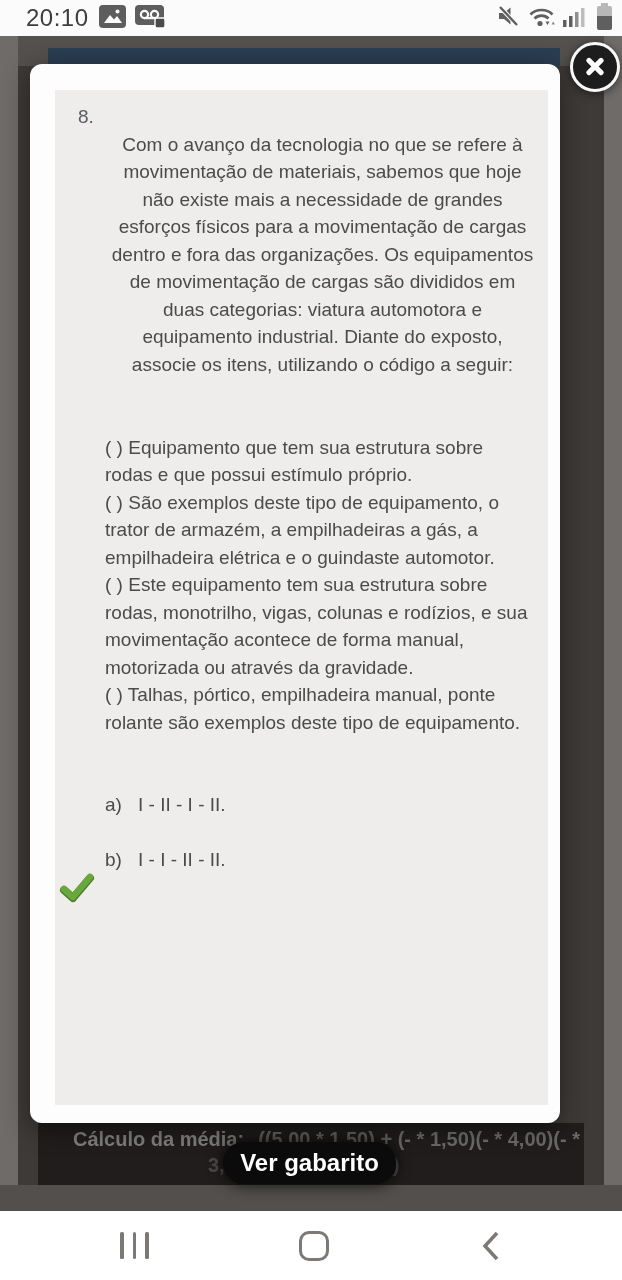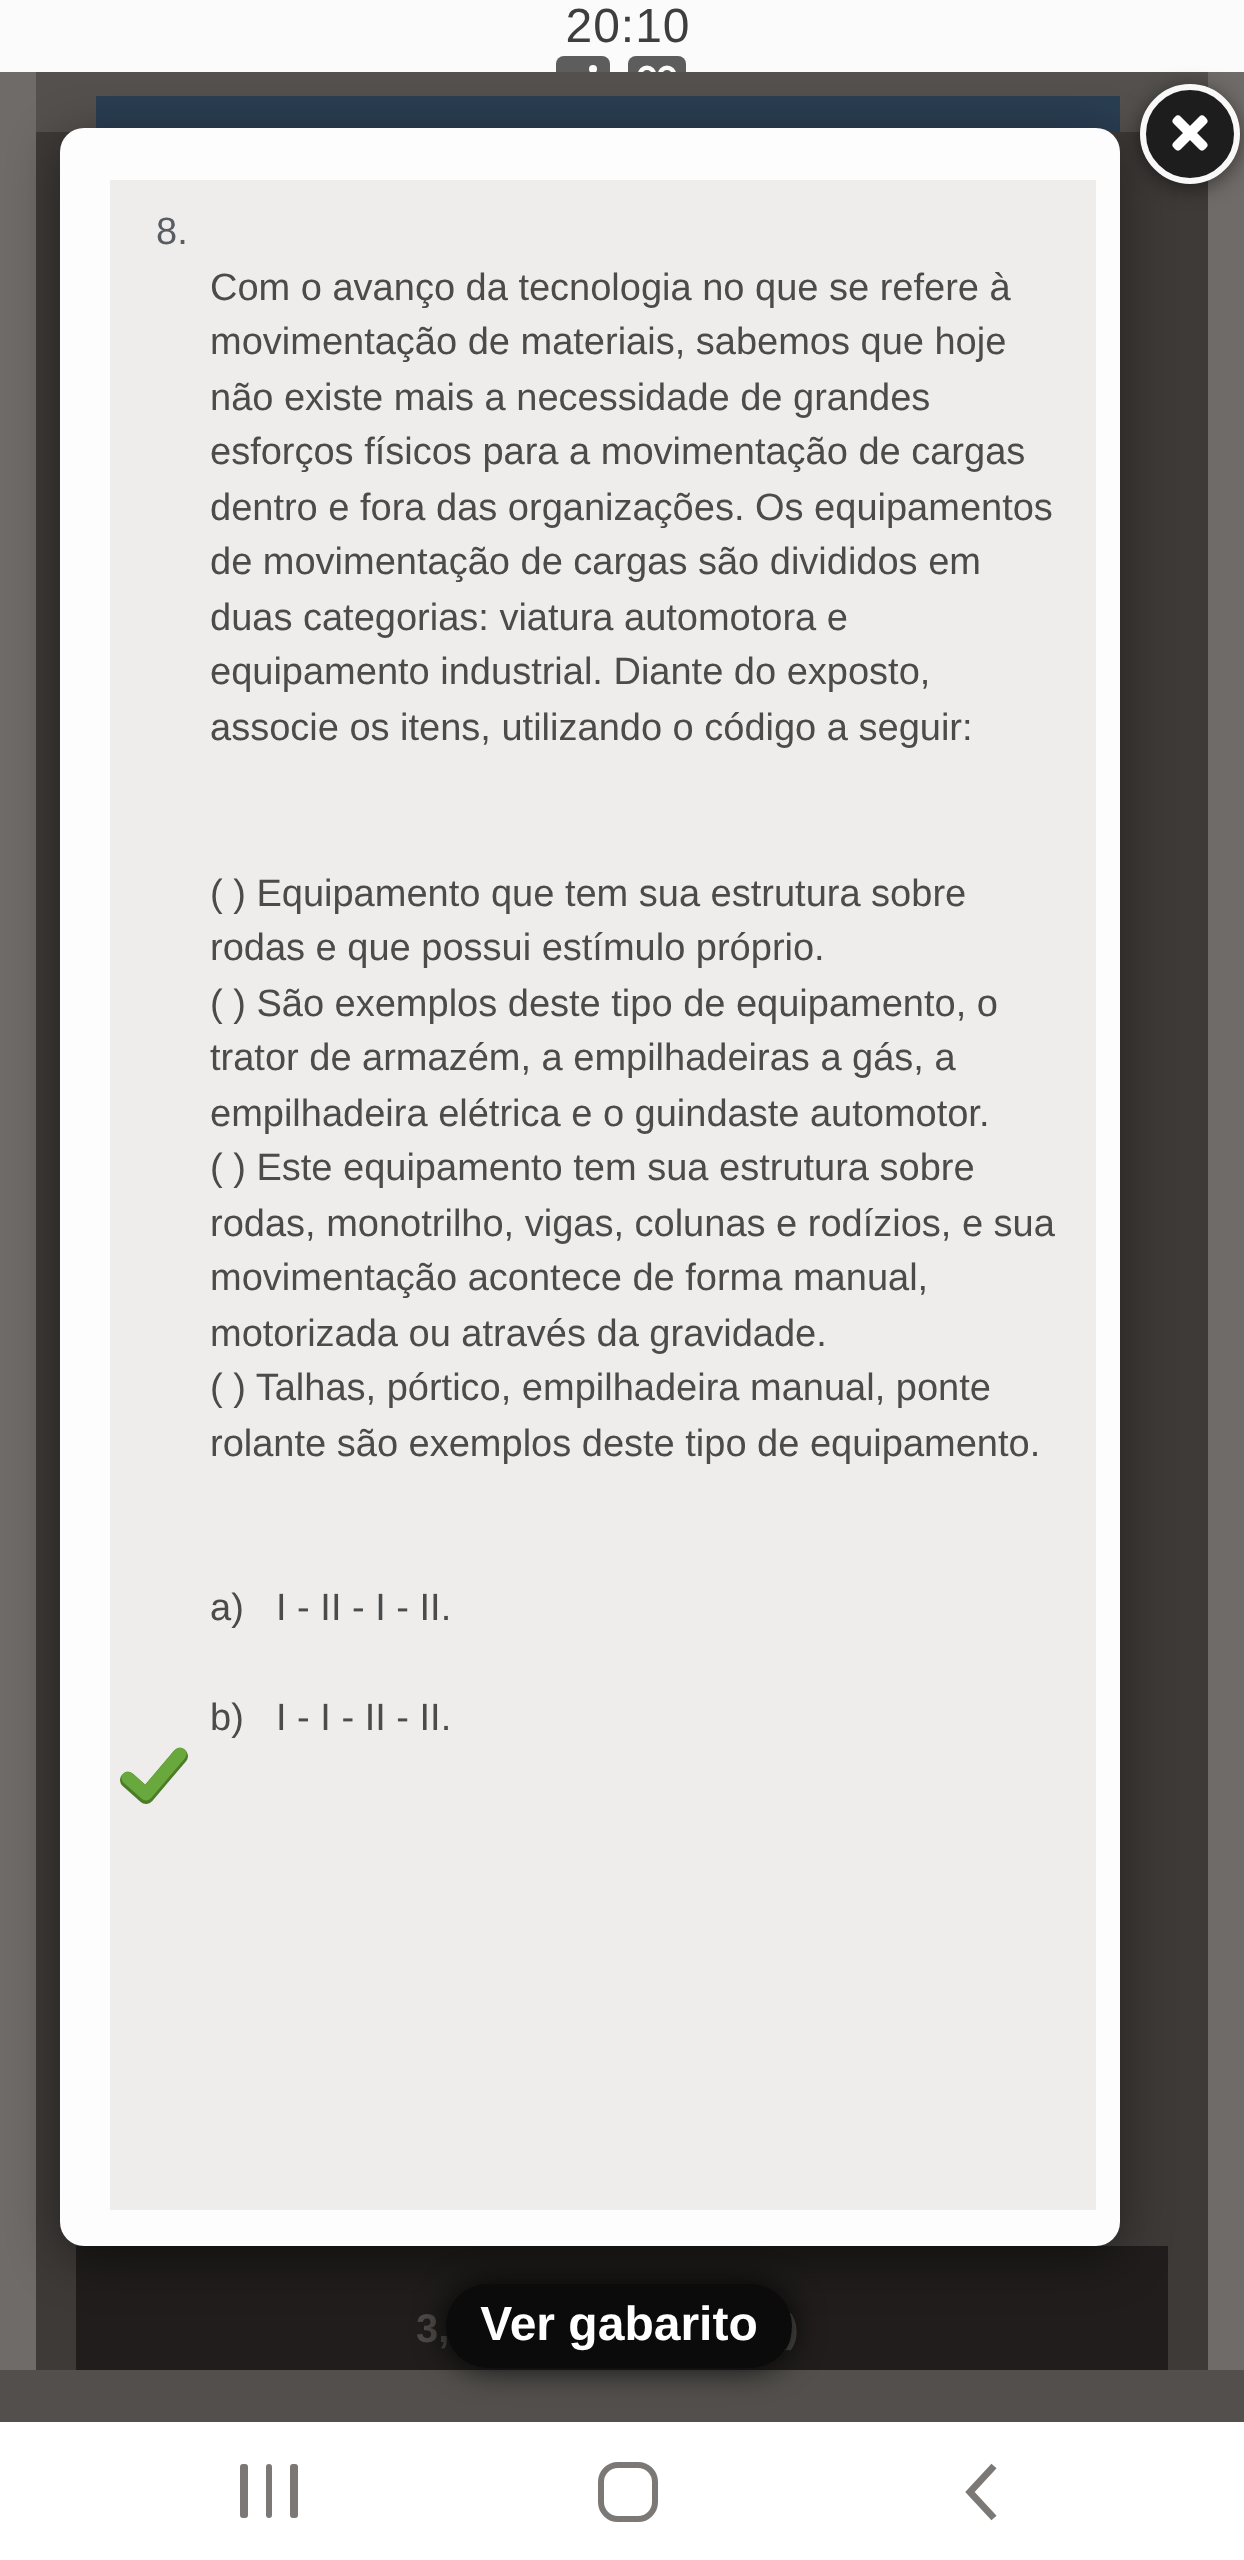--- a/index.html
+++ b/index.html
@@ -2,21 +2,21 @@
 <html><head>
 <meta charset="utf-8">
 <style>
   html,body{margin:0;padding:0;}
   body{
     width:622px;height:1280px;position:relative;overflow:hidden;
     font-family:"Liberation Sans",sans-serif;background:#3e3a38;
   }
   
   .status-bar{position:absolute;top:0;left:0;width:622px;height:36px;background:#fbfbfb;
-    display:flex;align-items:center;box-sizing:border-box;padding:0 10px;flex-direction:column;}
+    display:flex;align-items:center;box-sizing:border-box;padding:0 10px;}
   .sb-time{font-size:24px;color:#3e3e3e;margin:0 10px 0 16px;letter-spacing:.5px;}
   .notif-icons{display:flex;gap:9px;align-items:center;}
   .sb-right{margin-left:auto;display:flex;gap:8px;align-items:center;}
   .battery{width:15px;height:24px;border-radius:2px;
     background:linear-gradient(#b7b7b7 0 42%,#5f5f5f 42% 100%);position:relative;margin-left:2px;}
   .battery:before{content:"";position:absolute;top:-3px;left:4px;width:7px;height:3px;background:#b7b7b7;}
   
   .dim{position:absolute;top:36px;left:0;width:622px;height:1175px;background:#3e3a38;}
   .edge-strip{position:absolute;top:36px;width:18px;height:1149px;background:#6f6b68;}
   .edge-left{left:0;} .edge-right{left:604px;}
@@ -111,34 +111,37 @@
   </span>
 </div>
 
 <div class="dim"></div>
 <div class="top-band"></div>
 <div class="blue-bar"></div>
 <div class="edge-strip edge-left"></div>
 <div class="edge-strip edge-right"></div>
 
 <div class="dark-band">
+  <div class="calc-line">
+    <span class="calc-label">Cálculo da média:</span><span class="calc-formula">((5,00 * 1,50) + (- * 1,50)(- * 4,00)(- *</span>
+  </div>
   <span class="calc-frag frag-l">3,50)</span>
   <span class="calc-frag frag-r">()</span>
 </div>
 <div class="gray-band"></div>
 
 <button class="gabarito-btn">Ver gabarito</button>
 
 <div class="modal">
   <div class="panel">
 
     <div class="qrow">
       <span class="qnum">8.</span>
       <div class="qtext">
-        <div style="white-space:pre-line;">Com o avanço da tecnologia no que se refere à
+        <div style="white-space:pre-line;text-align:center;">Com o avanço da tecnologia no que se refere à
 movimentação de materiais, sabemos que hoje
 não existe mais a necessidade de grandes
 esforços físicos para a movimentação de cargas
 dentro e fora das organizações. Os equipamentos
 de movimentação de cargas são divididos em
 duas categorias: viatura automotora e
 equipamento industrial. Diante do exposto,
 associe os itens, utilizando o código a seguir:</div>
         <div class="block">(   ) Equipamento que tem sua estrutura sobre
 rodas e que possui estímulo próprio.

